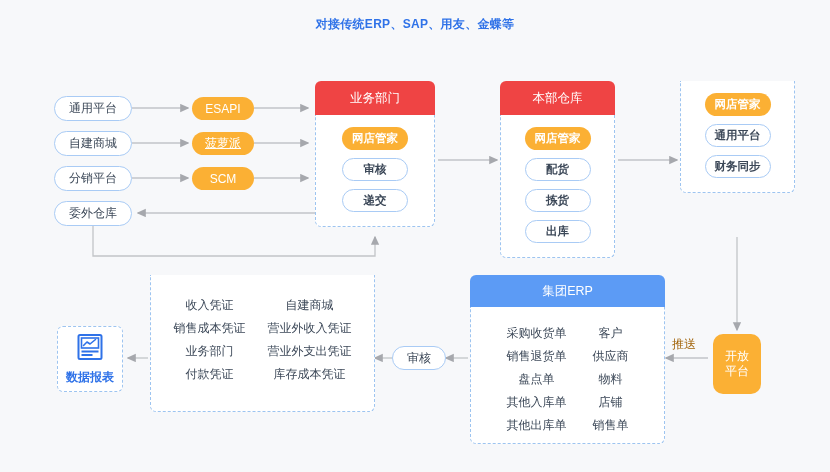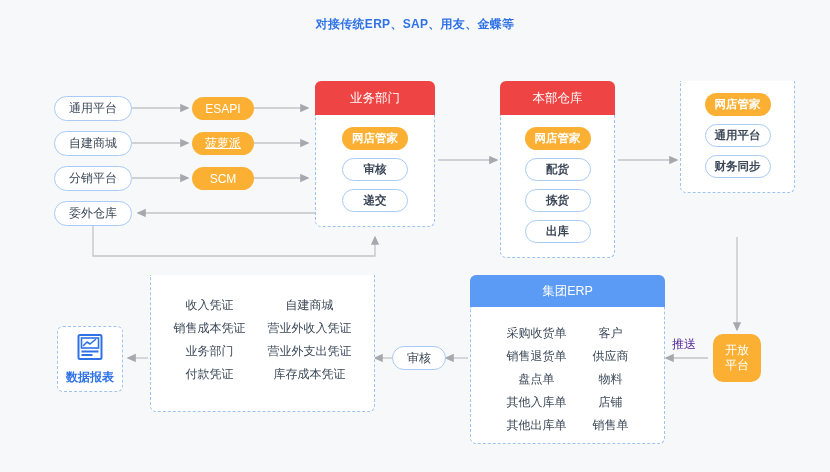--- a/index.html
+++ b/index.html
@@ -173,36 +173,36 @@
     display: flex;
     align-items: center;
     justify-content: center;
     box-sizing: border-box;
   }
 
   
   .open-platform {
     position: absolute;
     width: 48px;
-    height: 48px;
+    height: 60px;
     border-radius: 10px;
     background: #fbb034;
     color: #ffffff;
     font-size: 12px;
     line-height: 15px;
     display: flex;
     flex-direction: column;
     align-items: center;
     justify-content: center;
     box-sizing: border-box;
   }
   .push-label {
     position: absolute;
     font-size: 12px;
-    color: #4c1d95;
+    color: #a16207;
   }
 
   
   .report-box {
     position: absolute;
     width: 66px;
     height: 66px;
     border: 1px dashed #9dc4f0;
     border-radius: 6px;
     background: #ffffff;

